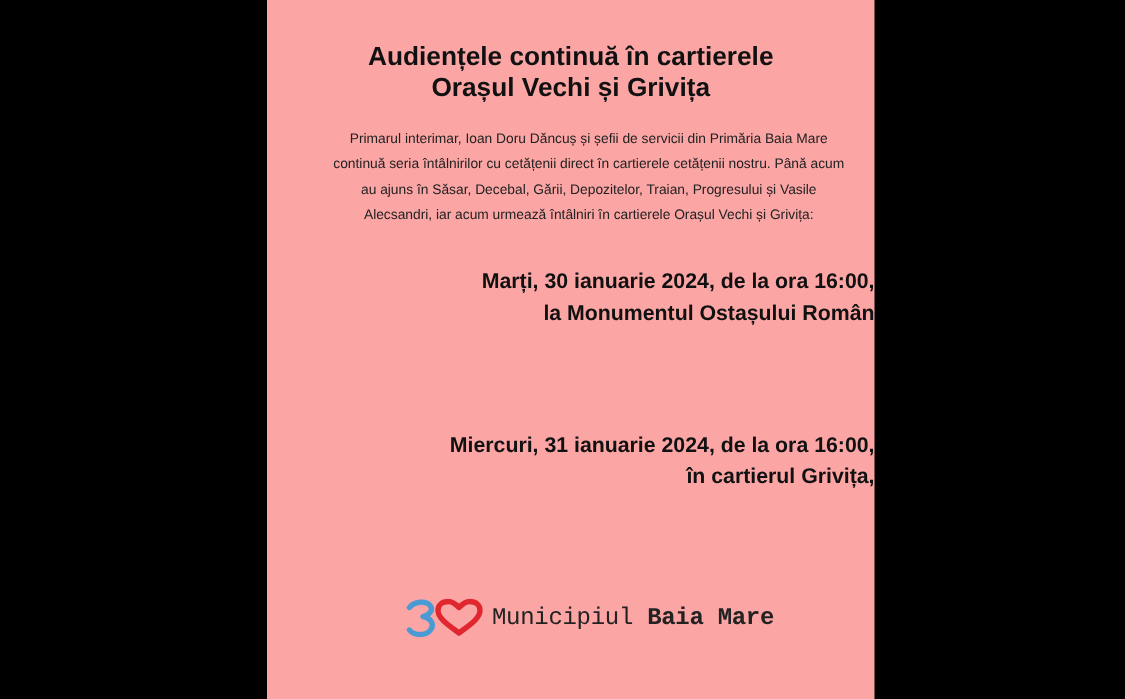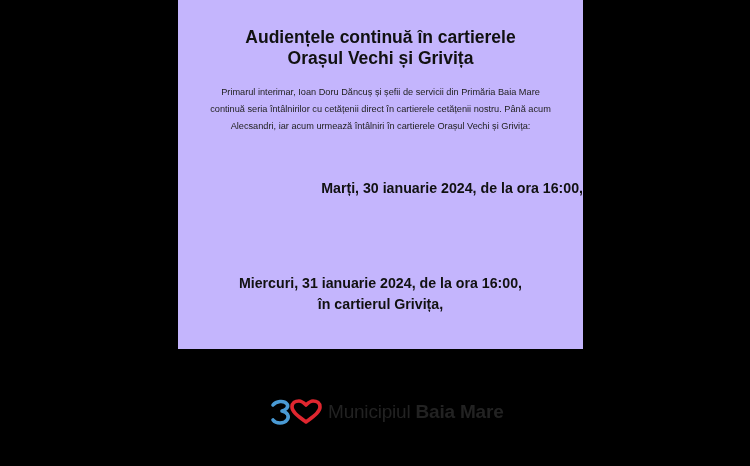--- a/index.html
+++ b/index.html
@@ -8,99 +8,101 @@
       width: 750px;
       height: 466px;
       background: #000000;
       overflow: hidden;
     }
     .page {
       position: absolute;
       left: 178px;
       top: 0;
       width: 405px;
-      height: 349px;
-      background: #c4b5fd;
+      height: 466px;
+      background: #fca5a5;
       font-family: "Liberation Sans", sans-serif;
       color: #000000;
     }
     .title {
       position: absolute;
       left: 0;
       top: 27px;
       width: 405px;
       text-align: center;
       font-weight: bold;
       font-size: 17.5px;
       line-height: 21px;
       color: #111111;
     }
     .intro {
       position: absolute;
-      left: 8px;
+      left: 20px;
       top: 84px;
       width: 389px;
       text-align: center;
       font-size: 9.2px;
       line-height: 17px;
       color: #222222;
     }
     .event {
       position: absolute;
       left: 0;
       width: 405px;
       text-align: center;
       font-weight: bold;
       font-size: 14.2px;
       line-height: 21px;
       color: #111111;
     }
     .event-1 { top: 178px; text-align: right; }
-    .event-2 { top: 273px; }
+    .event-2 { top: 287px; text-align: right; }
     .logo {
       position: absolute;
       left: 92px;
       top: 398px;
       height: 28px;
       display: flex;
       align-items: center;
     }
     .logo-mark {
       width: 52px;
       height: 26px;
       margin-right: 6px;
     }
     .logo-text {
-      font-family: Liberation Sans, sans-serif;
-      font-size: 19px;
+      font-family: Liberation Mono, monospace;
+      font-size: 16px;
       color: #222222;
       letter-spacing: -0.2px;
     }
     .logo-text b {
       font-weight: bold;
     }
   </style>
 </head>
 <body>
 
 <div class="page">
 
   <div class="title">
     <div>Audiențele continuă în cartierele</div>
     <div>Orașul Vechi și Grivița</div>
   </div>
 
   <div class="intro">
     <div>Primarul interimar, Ioan Doru Dăncuș și șefii de servicii din Primăria Baia Mare</div>
     <div>continuă seria întâlnirilor cu cetățenii direct în cartierele cetățenii nostru. Până acum</div>
+    <div>au ajuns în Săsar, Decebal, Gării, Depozitelor, Traian, Progresului și Vasile</div>
     <div>Alecsandri, iar acum urmează întâlniri în cartierele Orașul Vechi și Grivița:</div>
   </div>
 
   <div class="event event-1">
     <div>Marți, 30 ianuarie 2024, de la ora 16:00,</div>
+    <div>la Monumentul Ostașului Român</div>
   </div>
 
   <div class="event event-2">
     <div>Miercuri, 31 ianuarie 2024, de la ora 16:00,</div>
     <div>în cartierul Grivița,</div>
   </div>
 
   <div class="logo">
     <svg class="logo-mark" viewBox="0 0 52 26">
 

